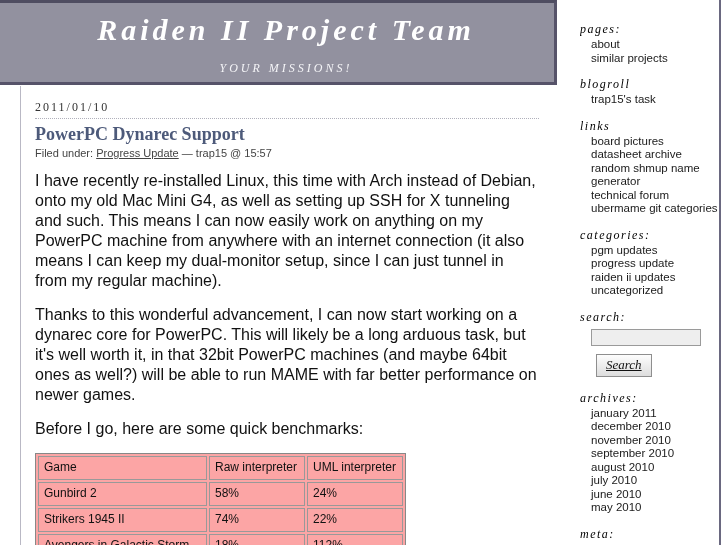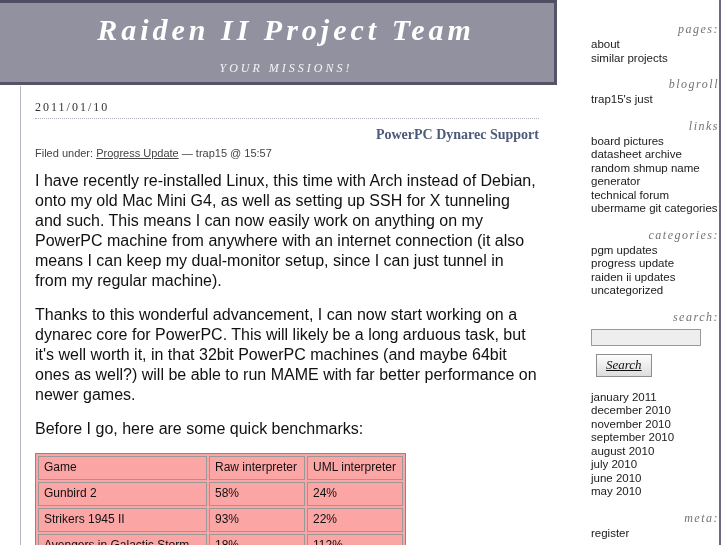--- a/index.html
+++ b/index.html
@@ -96,25 +96,24 @@
     font-size: 12px;
     letter-spacing: 2px;
     color: #333333;
     padding-bottom: 3px;
     border-bottom: 1px dotted #b0b0bb;
     margin: 0 0 6px 0;
   }
   .post-title {
     font-family: "Liberation Serif", serif;
     font-weight: bold;
-    font-size: 14px;
+    font-size: 18px;
     color: #4d5a7a;
     margin: 0 0 3px 0;
     line-height: 19px;
-    text-align: right;
   }
   .post-meta {
     font-size: 11px;
     color: #444444;
     margin: 0 0 12px 0;
   }
   .post-meta a {
     color: #444444;
     text-decoration: underline;
   }
@@ -152,23 +151,22 @@
     top: 22px;
     width: 139px;
     height: 523px;
     overflow: hidden;
   }
   .side-head {
     font-family: "Liberation Serif", serif;
     font-style: italic;
     font-size: 12px;
     letter-spacing: 1.5px;
-    color: #737373;
+    color: #000000;
     margin: 0 0 1px 0;
-    text-align: right;
   }
   .side-block { margin-bottom: 12px; }
   .side-list {
     list-style: none;
     margin: 0;
     padding: 0 16px 0 11px;
   }
   .side-list li {
     font-size: 11.5px;
     line-height: 13.5px;
@@ -246,21 +244,21 @@
             <td class="c-raw">Raw interpreter</td>
             <td class="c-uml">UML interpreter</td>
           </tr>
           <tr>
             <td class="c-game">Gunbird 2</td>
             <td class="c-raw">58%</td>
             <td class="c-uml">24%</td>
           </tr>
           <tr>
             <td class="c-game">Strikers 1945 II</td>
-            <td class="c-raw">93%</td>
+            <td class="c-raw">74%</td>
             <td class="c-uml">22%</td>
           </tr>
           <tr>
             <td class="c-game">Avengers in Galactic Storm</td>
             <td class="c-raw">18%</td>
             <td class="c-uml">112%</td>
           </tr>
           <tr>
             <td class="c-game">Cyvern</td>
             <td class="c-raw">38%</td>
@@ -280,21 +278,21 @@
       <div class="side-head">pages:</div>
       <ul class="side-list">
         <li><a href="#">about</a></li>
         <li><a href="#">similar projects</a></li>
       </ul>
     </div>
 
     <div class="side-block">
       <div class="side-head">blogroll</div>
       <ul class="side-list">
-        <li><a href="#">trap15's just</a></li>
+        <li><a href="#">trap15's task</a></li>
       </ul>
     </div>
 
     <div class="side-block">
       <div class="side-head">links</div>
       <ul class="side-list">
         <li><a href="#">board pictures</a></li>
         <li><a href="#">datasheet archive</a></li>
         <li><a href="#">random shmup name</a></li>
         <li><a href="#">generator</a></li>
@@ -313,20 +311,21 @@
       </ul>
     </div>
 
     <div class="side-block" id="search-block">
       <div class="side-head">search:</div>
       <input id="search-input" type="text" placeholder="" style="">
       <button id="search-button">Search</button>
     </div>
 
     <div class="side-block">
+      <div class="side-head">archives:</div>
       <ul class="side-list">
         <li><a href="#">january 2011</a></li>
         <li><a href="#">december 2010</a></li>
         <li><a href="#">november 2010</a></li>
         <li><a href="#">september 2010</a></li>
         <li><a href="#">august 2010</a></li>
         <li><a href="#">july 2010</a></li>
         <li><a href="#">june 2010</a></li>
         <li><a href="#">may 2010</a></li>
       </ul>

